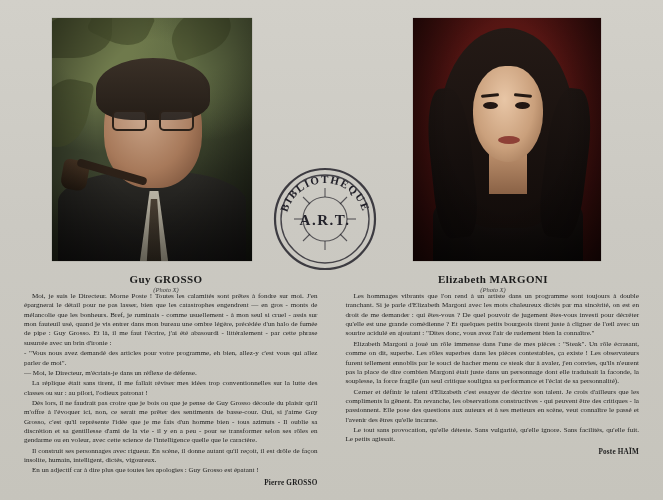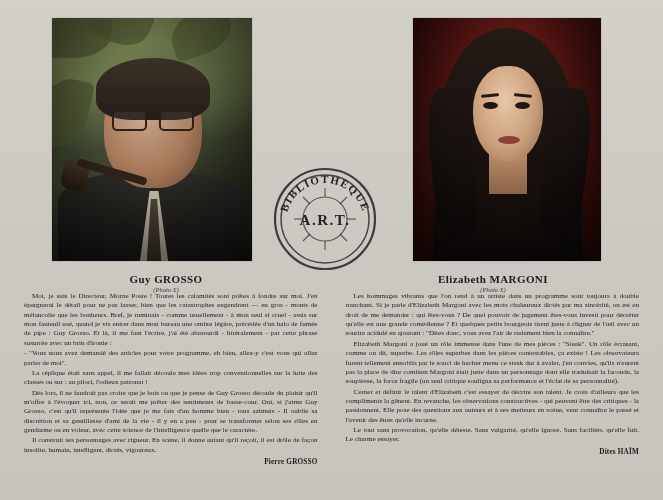--- a/index.html
+++ b/index.html
@@ -326,29 +326,31 @@
       </svg>
     </div>
 
   </div>
 
   <div class="columns">
 
     <div class="col">
       <p>Moi, je suis le Directeur. Morne Poste ! Toutes les calamités sont prêtes à fondre sur moi. J'en épargnerai le détail pour ne pas lasser, bien que les catastrophes engendrent — en gros - monts de mélancolie que les bonheurs. Bref, je ruminais - comme usuellement - à mon seul si cruel - assis sur mon fauteuil usé, quand je vis entrer dans mon bureau une ombre légère, précédée d'un halo de fumée de pipe : Guy Grosso. Et là, il me faut l'écrire, j'ai été abasourdi - littéralement - par cette phrase susurrée avec un brin d'ironie :</p>
       <p class="noindent">- "Vous nous avez demandé des articles pour votre programme, eh bien, allez-y c'est vous qui allez parler de moi".</p>
-      <p>La réplique était sans appel, il me fallait découle mes idées trop conventionnelles sur la lutte des classes ou sur : au pilori, l'odieux patronat !</p>
+      <p class="noindent">— Moi, le Directeur, m'écriais-je dans un réflexe de défense.</p>
+      <p>La réplique était sans tirent, il me fallait réviser mes idées trop conventionnelles sur la lutte des classes ou sur : au pilori, l'odieux patronat !</p>
       <p>Dès lors, il ne faudrait pas croire que je bois ou que je pense de Guy Grosso découle du plaisir qu'il m'offre à l'évoquer ici, non, ce serait me prêter des sentiments de basse-cour. Oui, si j'aime Guy Grosso, c'est qu'il représente l'idée que je me fais d'un homme bien - tous azimuts - Il oublie sa discrétion et sa gentillesse d'ami de la vie - il y en a peu - pour se transformer selon ses rôles en gendarme ou en voleur, avec cette science de l'intelligence quelle que le caractère.</p>
       <p>Il construit ses personnages avec rigueur. En scène, il donne autant qu'il reçoit, il est drôle de façon insolite, humain, intelligent, dictés, vigoureux.</p>
+      <p>En un adjectif car à dire plus que toutes les apologies : Guy Grosso est épatant !</p>
       <div class="signature">Pierre GROSSO</div>
     </div>
 
     <div class="col">
       <p>Les hommages vibrants que l'on rend à un artiste dans un programme sont toujours à double tranchant. Si je parle d'Elizabeth Margoni avec les mots chaleureux dictés par ma sincérité, on est en droit de me demander : qui êtes-vous ? De quel pouvoir de jugement êtes-vous investi pour décréter qu'elle est une grande comédienne ? Et quelques petits bourgeois tirent juste à cligner de l'œil avec un sourire acidulé en ajoutant : "Dites donc, vous avez l'air de rudement bien la connaître."</p>
       <p>Elizabeth Margoni a joué un rôle immense dans l'une de mes pièces : "Steak". Un rôle écrasant, comme on dit, superbe. Les rôles superbes dans les pièces contestables, ça existe ! Les observateurs furent tellement ennoblis par le souci de hacher menu ce steak dur à avaler, j'en convies, qu'ils n'eurent pas la place de dire combien Margoni était juste dans un personnage dont elle traduisait la faconde, la souplesse, la force fragile (un seul critique souligna sa performance et l'éclat de sa personnalité).</p>
       <p>Cerner et définir le talent d'Elizabeth c'est essayer de décrire son talent. Je crois d'ailleurs que les compliments la gênent. En revanche, les observations constructives - qui peuvent être des critiques - la passionnent. Elle pose des questions aux auteurs et à ses metteurs en scène, veut connaître le passé et l'avenir des êtres qu'elle incarne.</p>
-      <p>Le tout sans provocation, qu'elle déteste. Sans vulgarité, qu'elle ignore. Sans facilités, qu'elle fuit. Le charme essayer.</p>
-      <div class="signature">Dites HAÏM</div>
+      <p>Le tout sans provocation, qu'elle déteste. Sans vulgarité, qu'elle ignore. Sans facilités, qu'elle fuit. Le petits agissait.</p>
+      <div class="signature">Poste HAÏM</div>
     </div>
 
   </div>
 
 </div>
 
 </body></html>

